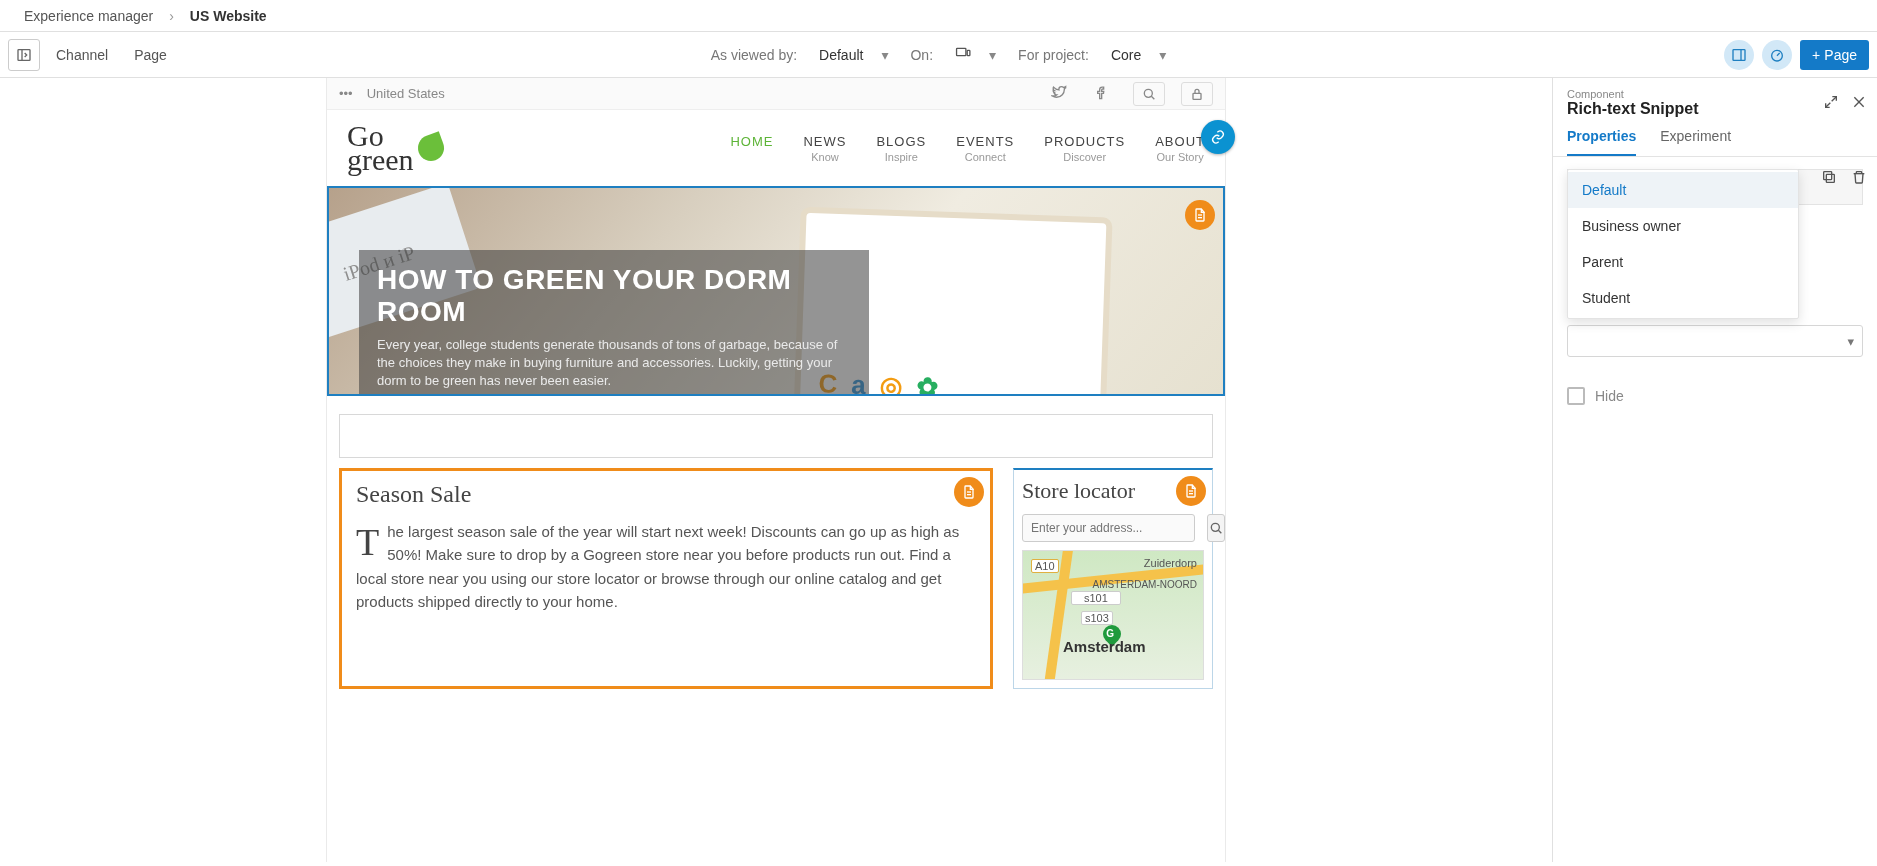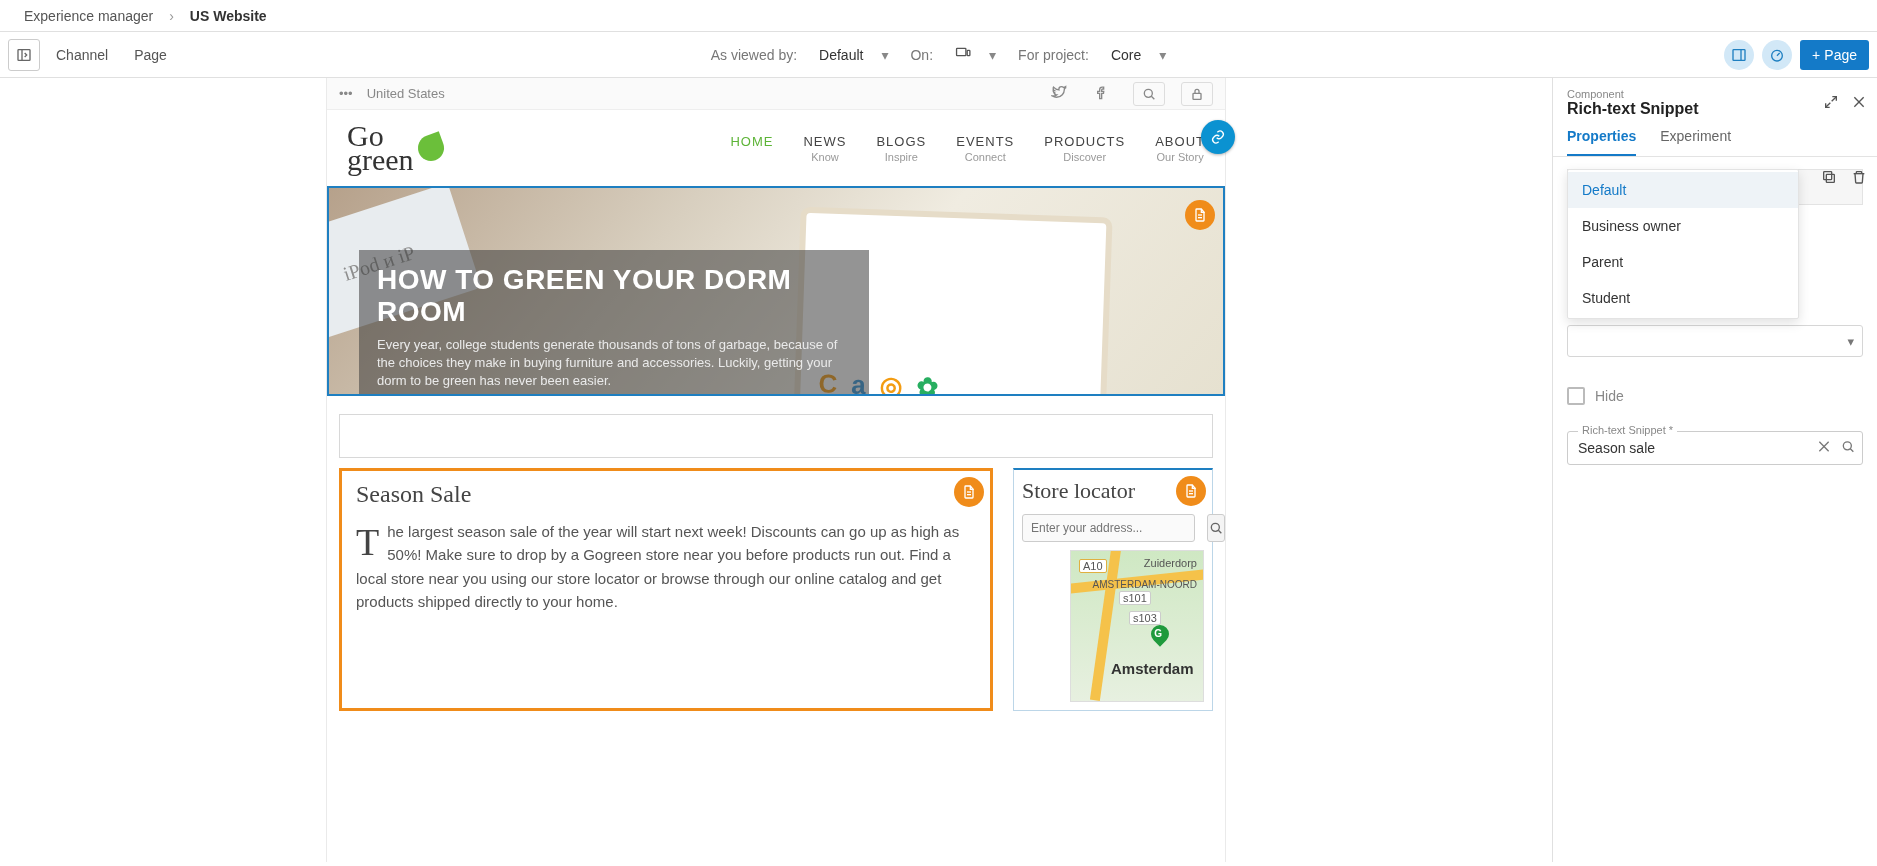--- a/index.html
+++ b/index.html
@@ -72,21 +72,21 @@
   .season { flex: 1; border: 3px solid #f08c1a; padding: 10px 14px 18px; position:relative; }
   .season h2 { font-family: Georgia, serif; font-weight: 400; font-size: 24px; color: #444; margin-bottom: 12px; }
   .season p { font-size: 15px; color: #555; line-height: 1.55; }
   .season .dropcap { float: left; font-size: 38px; line-height: 32px; padding: 6px 8px 0 0; font-family: Georgia, serif; color: #444; }
 
   .locator { width: 200px; border: 1px solid #bcd6e8; padding: 8px; position:relative; border-top: 2px solid #1e7fc1; }
   .locator h2 { font-family: Georgia, serif; font-weight: 400; font-size: 22px; color: #444; margin-bottom: 10px; }
   .loc-input-row { display: flex; gap: 12px; margin-bottom: 8px; }
   .loc-input { flex: 1; border: 1px solid #ccc; background: #fafafa; padding: 6px 8px; font-size: 12px; color: #888; border-radius: 3px; }
   .loc-btn { width: 34px; border: 1px solid #ccc; background: #f4f4f4; border-radius: 3px; display:flex; align-items:center; justify-content:center; color:#666; }
-  .loc-map { height: 152px; background: linear-gradient(180deg,#cfe8c3,#e7f0e0); position: relative; border: 1px solid #ddd; overflow: hidden; margin-left: 48px; }
+  .loc-map { height: 130px; background: linear-gradient(180deg,#cfe8c3,#e7f0e0); position: relative; border: 1px solid #ddd; overflow: hidden; }
   .loc-map .road { position:absolute; background:#f5c24a; }
   .loc-map .r1 { left:-10px; top:22px; width:220px; height:10px; transform:rotate(-6deg); }
   .loc-map .r2 { left:30px; top:-10px; width:10px; height:160px; transform:rotate(8deg); }
   .loc-map .label { position:absolute; font-size:11px; color:#555; }
   .loc-map .pin { position:absolute; left:80px; top:74px; width:18px; height:18px; border-radius:50% 50% 50% 0; background:#1f9a3c; transform:rotate(-45deg); }
   .loc-map .pin::after{ content:"G"; position:absolute; left:4px; top:2px; transform:rotate(45deg); color:#fff; font-size:10px; font-weight:700; }
   .loc-map .city { position:absolute; left:40px; bottom:24px; font-size:15px; font-weight:700; color:#333; }
 
   .gogreen-block { margin: 0 12px; border: 1px solid #bcd6e8; border-top: 2px solid #1e7fc1; text-align: center; padding: 8px 0 4px; font-family: Georgia, serif; font-size: 26px; color: #555; position:relative; width: calc(100% - 24px - 220px); }
   .gogreen-block .flask { position:absolute; left:0; top:0; width:24px; height:22px; background:#1e7fc1; color:#fff; font-size:13px; display:flex; align-items:center; justify-content:center; }
@@ -318,21 +318,21 @@
                     <line x1="20" y1="20" x2="15.5" y2="15.5"></line>
                   </svg>
             </button>
           </div>
           <div class="loc-map">
             <div class="road r1"></div>
                 <div class="road r2"></div>
             <span class="label" style="left:8px; top:8px; background:#fff; border:1px solid #e0b040; padding:0 3px; border-radius:2px;">A10</span>
             <span class="label" style="right:6px; top:6px;">Zuiderdorp</span>
             <span class="label" style="right:6px; top:28px; font-size:10px;">AMSTERDAM-NOORD</span>
-            <span class="label" style="left:48px; top:40px; background:#fff; border:1px solid #ccc; padding:0 3px; border-radius:2px;">s101</span>
+            <span class="label" style="left:48px; top:40px; background:#fff; border:1px solid #ccc; padding:0 12px; border-radius:2px;">s101</span>
             <span class="label" style="left:58px; top:60px; background:#fff; border:1px solid #ccc; padding:0 3px; border-radius:2px;">s103</span>
             <span class="pin"></span>
             <span class="city">Amsterdam</span>
           </div>
           <div class="docfab">
             <svg class="ic" viewBox="0 0 24 24" style="stroke:#fff">
                   <path d="M14 3H7a1 1 0 0 0-1 1v16a1 1 0 0 0 1 1h10a1 1 0 0 0 1-1V8z"></path>
                   <path d="M14 3v5h5"></path>
                   <line x1="9" y1="12" x2="15" y2="12"></line>
                   <line x1="9" y1="16" x2="15" y2="16"></line>
@@ -402,36 +402,18 @@
       <div class="field-block">
         <div class="hidden-select">
           <span>▾</span>
         </div>
 
         <div class="check-row">
           <span class="chk"></span>
           <span>Hide</span>
         </div>
 
-        <div class="field">
-          <span class="flabel">Rich-text Snippet *</span>
-          <input value="Season sale" style="">
-          <span class="ricons">
-            <span>
-              <svg class="ic" viewBox="0 0 24 24">
-                    <line x1="5" y1="5" x2="19" y2="19"></line>
-                    <line x1="19" y1="5" x2="5" y2="19"></line>
-                  </svg>
-            </span>
-            <span>
-              <svg class="ic" viewBox="0 0 24 24">
-                    <circle cx="11" cy="11" r="6"></circle>
-                    <line x1="20" y1="20" x2="15.5" y2="15.5"></line>
-                  </svg>
-            </span>
-          </span>
-        </div>
       </div>
     </div>
   </div>
 
 </div>
 </div>
 
 </body></html>

